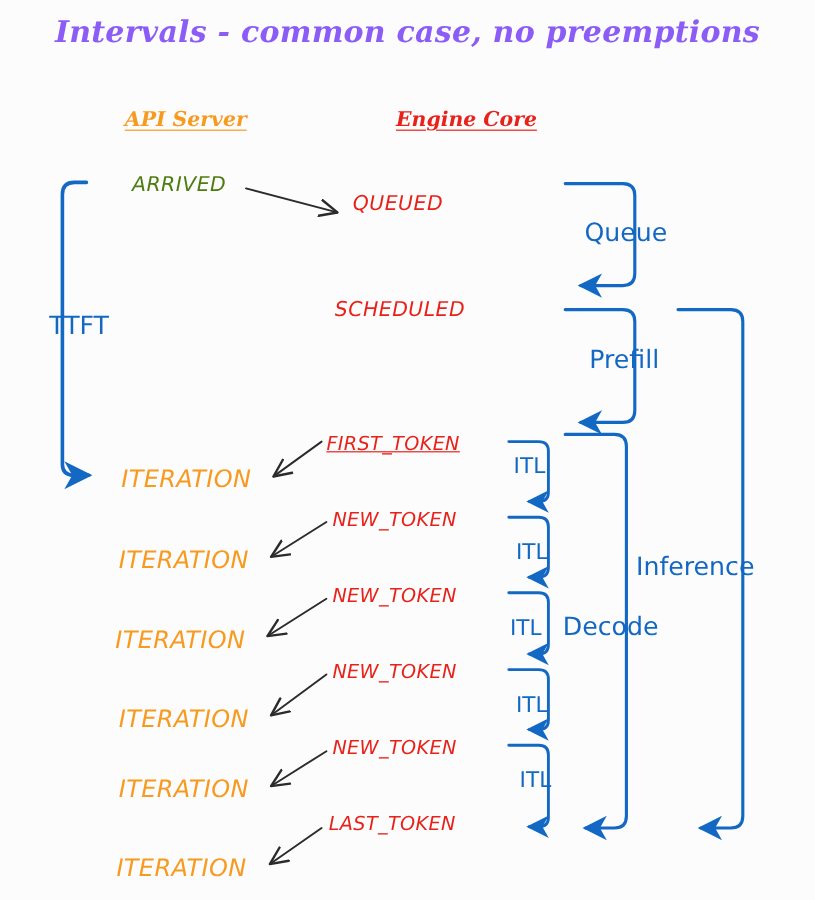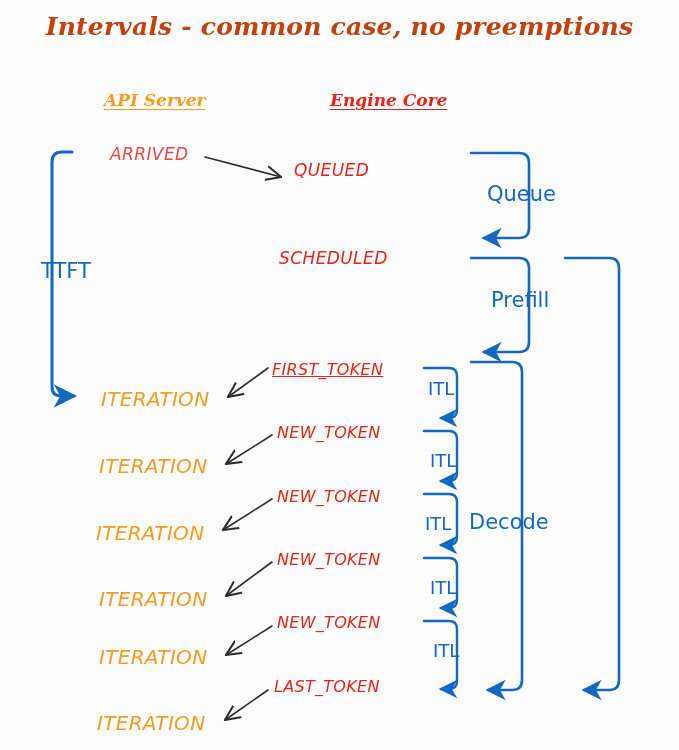--- a/index.html
+++ b/index.html
@@ -32,21 +32,21 @@
   .title {
     position: absolute;
     left: 0;
     top: 12px;
     width: 679px;
     text-align: center;
     font-family: "DejaVu Serif", serif;
     font-style: italic;
     font-weight: bold;
     font-size: 25px;
-    color: #c2410c;
+    color: #8b5cf6;
     letter-spacing: 0.2px;
     white-space: nowrap;
   }
 
   .col-head {
     position: absolute;
     font-family: "DejaVu Serif", serif;
     font-style: italic;
     font-weight: bold;
     font-size: 17px;
@@ -56,21 +56,21 @@
   }
 
   .state {
     position: absolute;
     font-family: "DejaVu Sans", sans-serif;
     font-style: italic;
     font-size: 17px;
     white-space: nowrap;
     letter-spacing: 0.4px;
   }
-  .state.api { color: #ef4444; }
+  .state.api { color: #4d7c0f; }
   .state.engine { color: #e8221a; }
 
   .iter {
     position: absolute;
     font-family: "DejaVu Sans", sans-serif;
     font-style: italic;
     font-size: 20px;
     color: #f79a1f;
     white-space: nowrap;
     letter-spacing: 0.3px;
@@ -193,20 +193,21 @@
     <div class="tok" style="left:277px; top:423px;">NEW_TOKEN</div>
     <div class="tok" style="left:277px; top:487px;">NEW_TOKEN</div>
     <div class="tok" style="left:277px; top:550px;">NEW_TOKEN</div>
     <div class="tok" style="left:277px; top:613px;">NEW_TOKEN</div>
     <div class="tok" style="left:274px; top:677px;">LAST_TOKEN</div>
 
     <div class="blabel" style="left:21px; top:259px;margin-left:20px;">TTFT</div>
     <div class="blabel" style="left:487px; top:182px;">Queue</div>
     <div class="blabel" style="left:491px; top:288px;">Prefill</div>
     <div class="blabel" style="left:469px; top:510px;">Decode</div>
+    <div class="blabel" style="left:530px; top:460px;">Inference</div>
 
     <div class="blabel small" style="left:428px; top:378px;">ITL</div>
     <div class="blabel small" style="left:430px; top:450px;">ITL</div>
     <div class="blabel small" style="left:425px; top:513px;">ITL</div>
     <div class="blabel small" style="left:430px; top:577px;">ITL</div>
     <div class="blabel small" style="left:433px; top:640px;">ITL</div>
 
   </div>
 </div>
 

